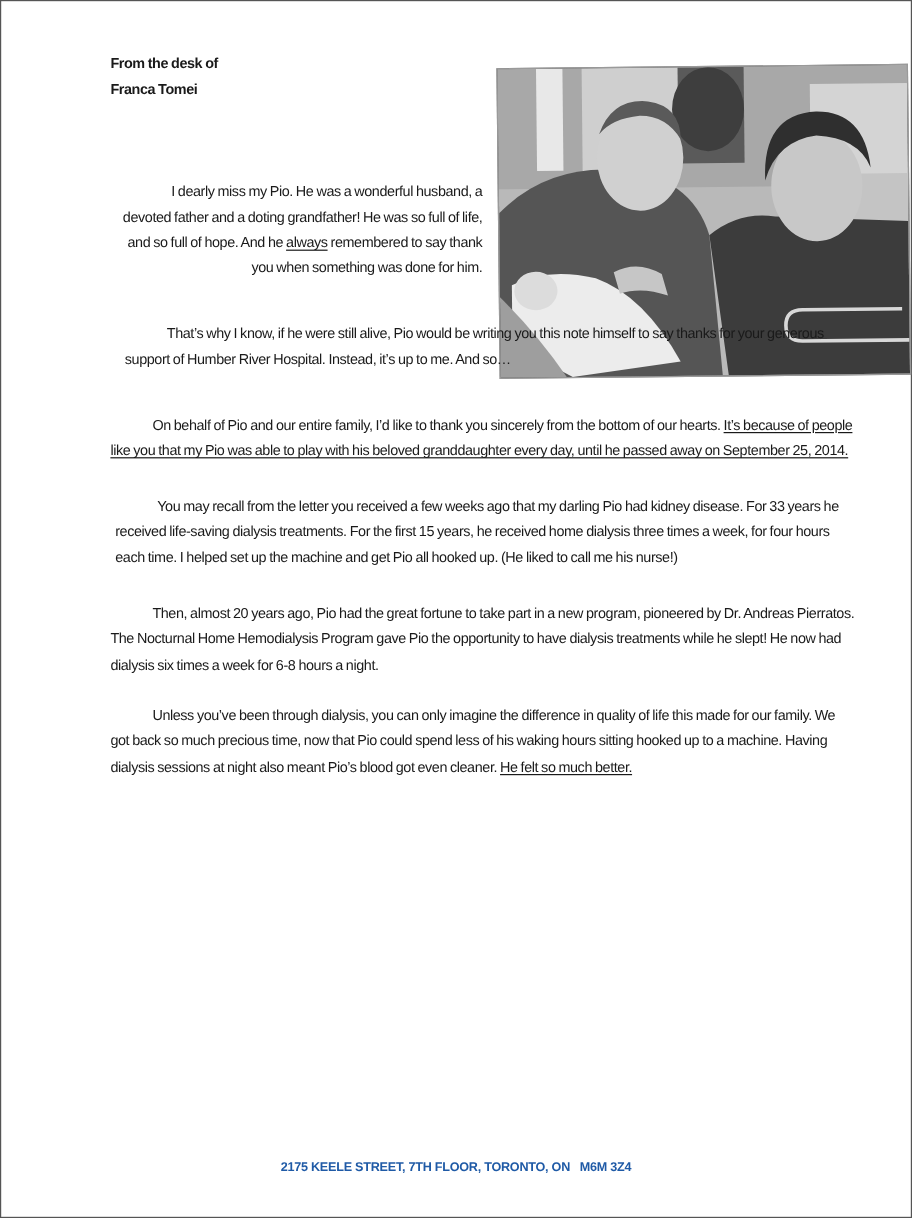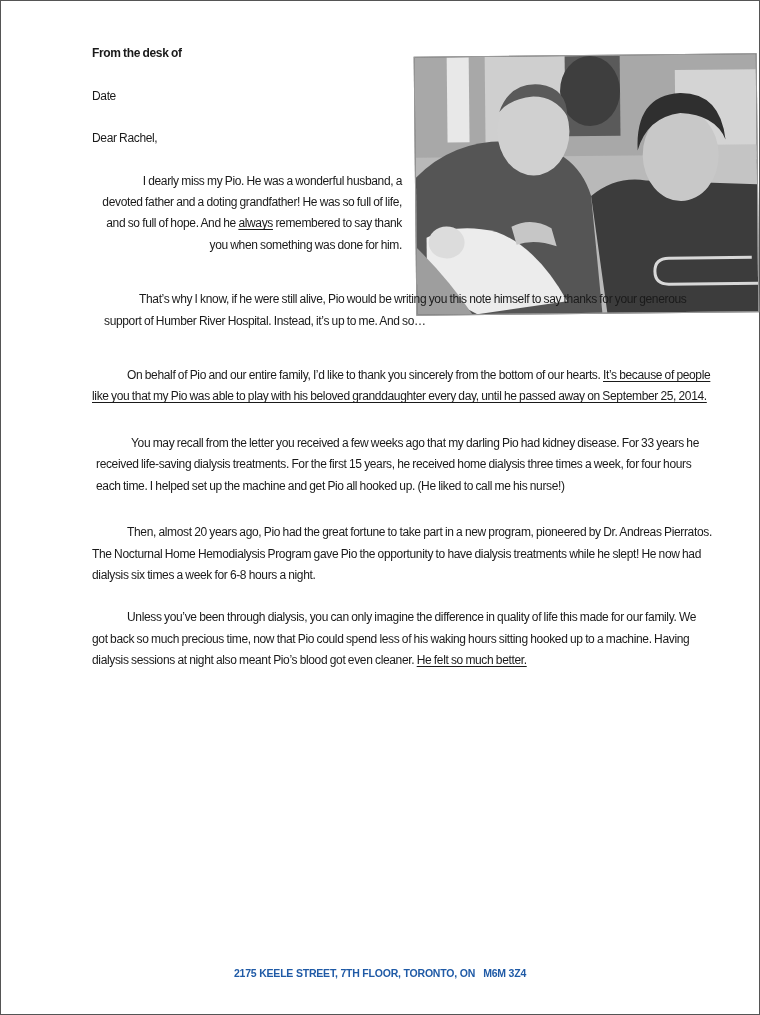--- a/index.html
+++ b/index.html
@@ -61,24 +61,23 @@
     <path d="M10 180 Q40 165 80 175 Q120 190 150 245 L60 257 L10 230 Z" fill="#ececec"></path>
     <ellipse cx="30" cy="185" rx="18" ry="16" fill="#dcdcdc"></ellipse>
     <path d="M95 170 Q115 160 135 172 L140 190 Q118 182 100 188 Z" fill="#c6c6c6"></path>
     <path d="M0 190 Q30 220 55 257 L0 257 Z" fill="#9e9e9e"></path>
     <path d="M335 203 L252 203 Q238 203 238 216 Q238 229 252 229 L341 229" fill="none" stroke="#d8d8d8" stroke-width="3"></path>
   </svg>
 </div>
 
 <div class="letter">
   <span class="header-line">From the desk of</span>
+  <span class="header-line">Franca Tomei</span>
   <div class="gap"></div>
-  <span class="block">Date</span>
   <div class="gap"></div>
-  <span class="block">Dear Rachel,</span>
   <div class="gap"></div>
 
   <p class="block narrow indent" style="margin:0"><span>I dearly miss my Pio. He was a wonderful husband, a devoted father and a doting grandfather! He was so full of life, and so full of hope. And he </span><u>always</u><span> remembered to say thank you when something was done for him.</span></p>
   <div class="gap"></div>
 
   <p class="block indent" style="margin:12px">That’s why I know, if he were still alive, Pio would be writing you this note himself to say thanks for your generous support of Humber River Hospital. Instead, it’s up to me. And so…</p>
   <div class="gap"></div>
 
   <p class="block indent" style="margin:0"><span>On behalf of Pio and our entire family, I’d like to thank you sincerely from the bottom of our hearts. </span><u>It’s because of people like you that my Pio was able to play with his beloved granddaughter every day, until he passed away on September 25, 2014. </u></p>
   <div class="gap"></div>

